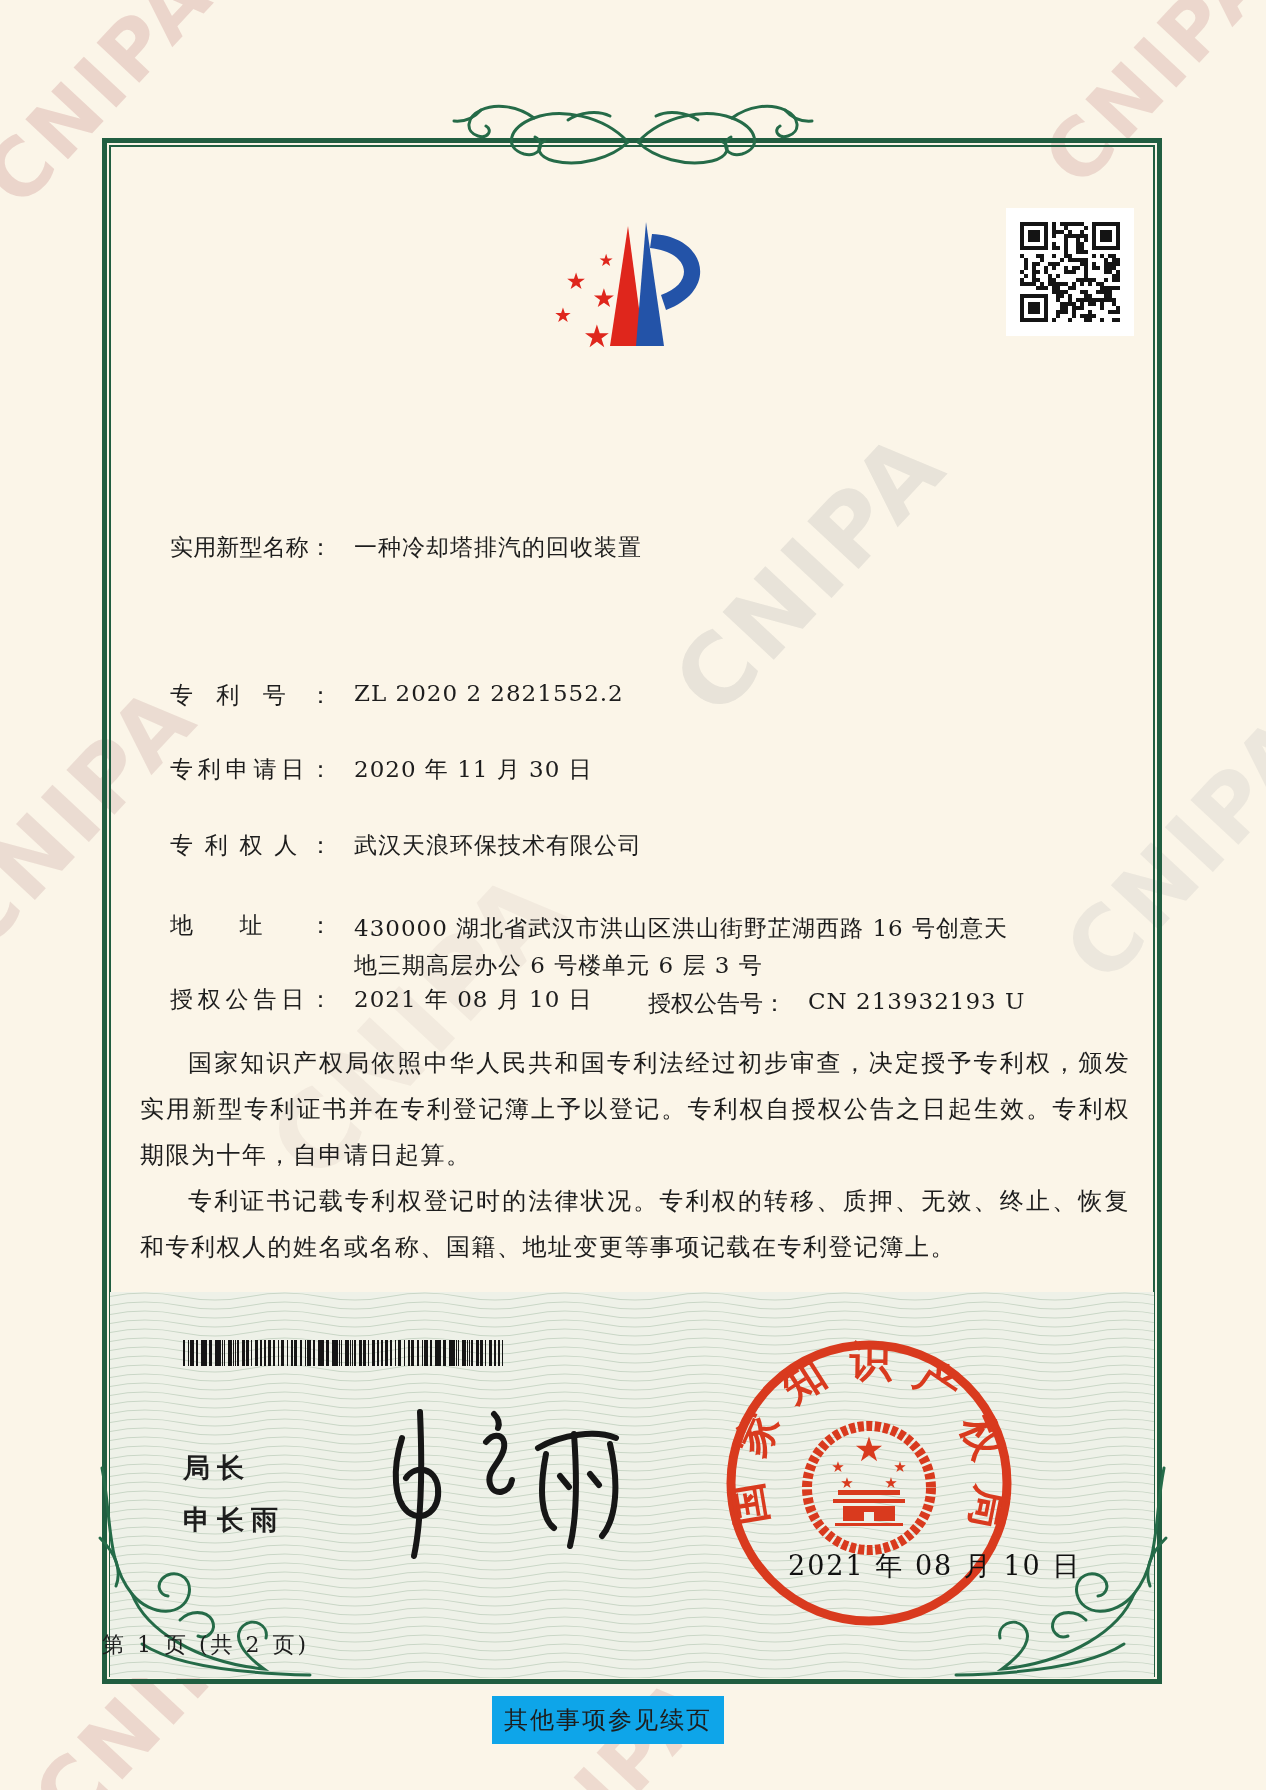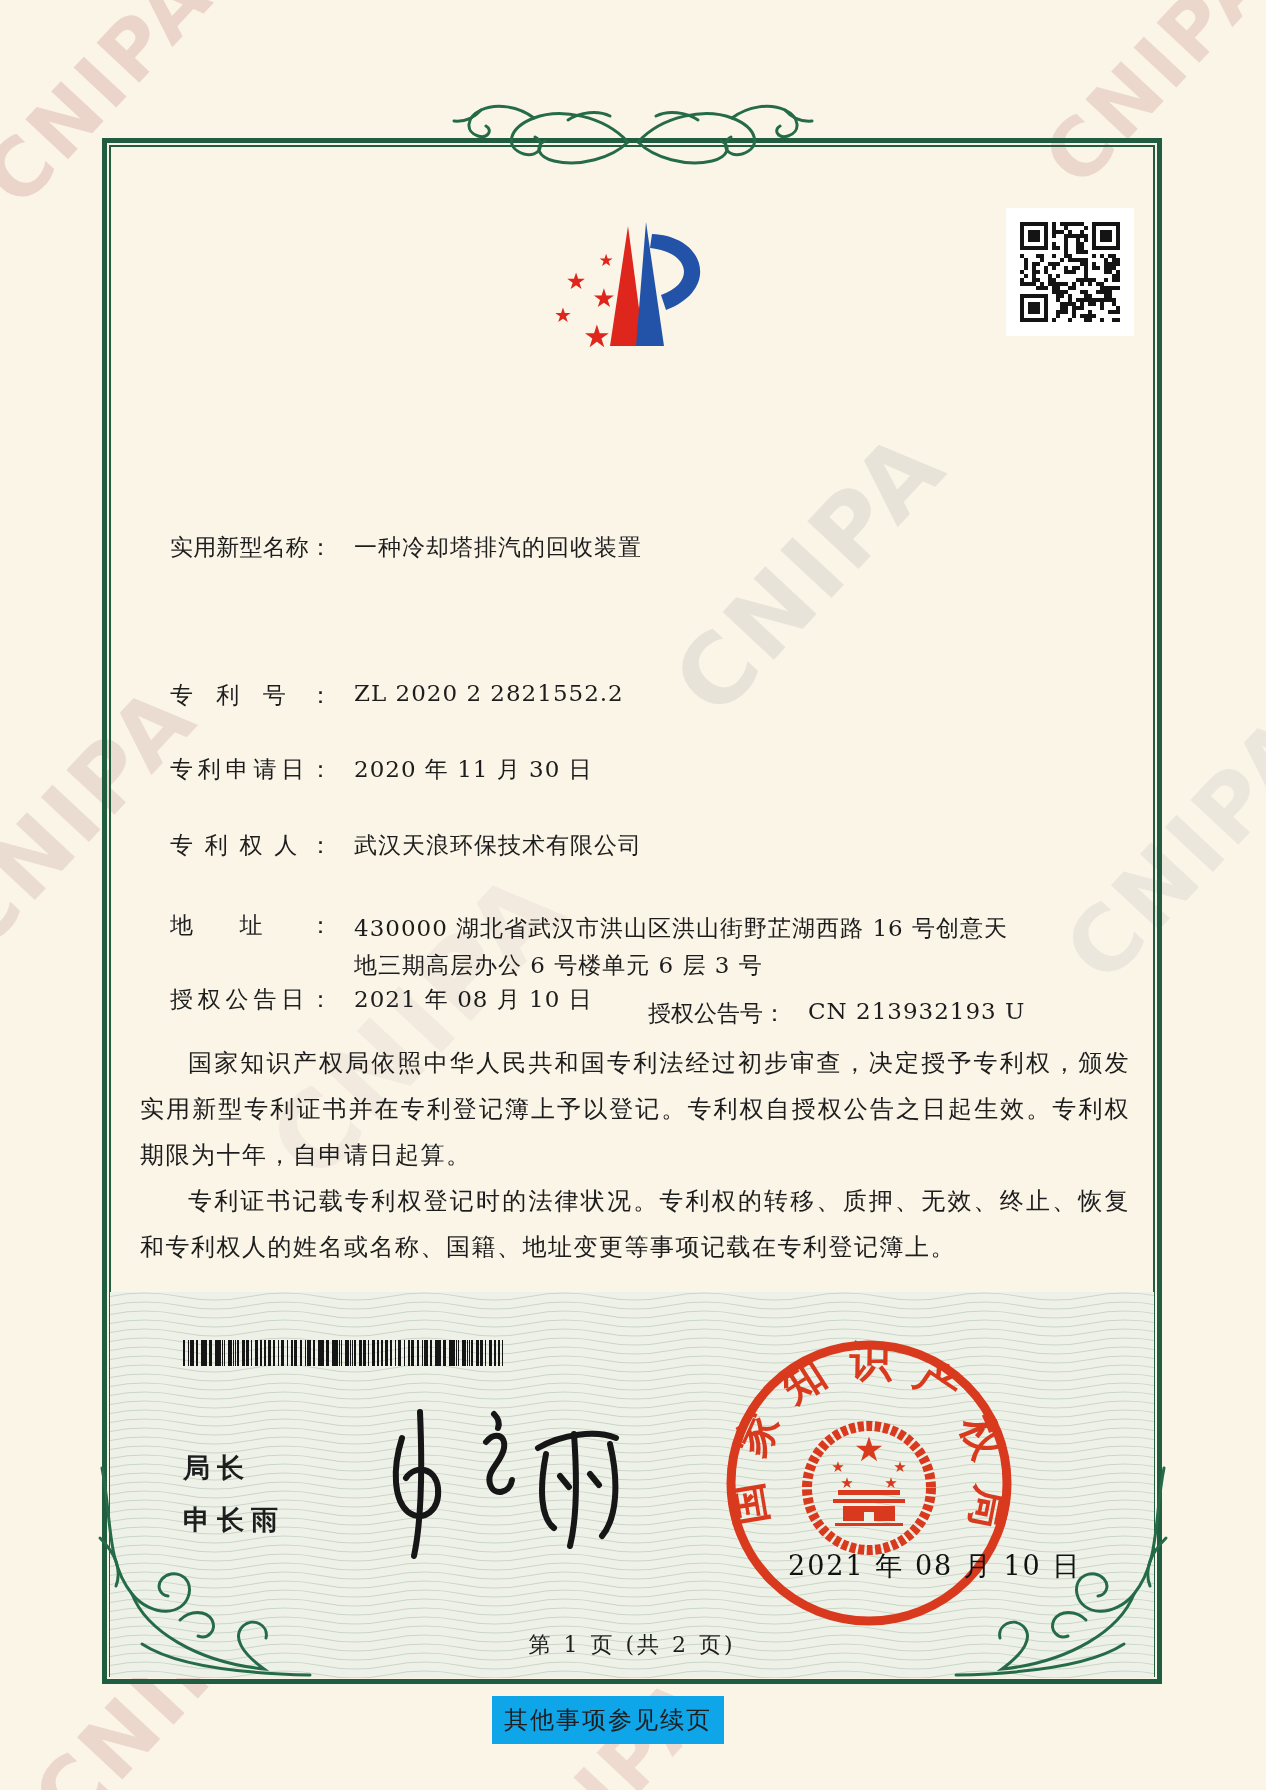--- a/index.html
+++ b/index.html
@@ -33,21 +33,21 @@
     position:absolute; left:102px; top:380px; width:1060px; text-align:center;
     font-size:56px; font-weight:700; letter-spacing:12px;
   }
   .row { position:absolute; left:170px; font-size:23px; white-space:nowrap; }
   .row .lbl {
     display:inline-block; width:162px; text-align:justify; text-align-last:justify;
     vertical-align:top; letter-spacing:0;
   }
   .row .val { display:inline-block; margin-left:22px; letter-spacing:1px; vertical-align:top; }
   .row .val-wrap { white-space:normal; width:662px; line-height:37px; }
-  .row .pair2 { position:absolute; left:478px; top:14px; white-space:nowrap; }
+  .row .pair2 { position:absolute; left:478px; top:4px; white-space:nowrap; }
   .row .lbl2 { display:inline-block; width:138px; text-align:justify; text-align-last:justify; vertical-align:top; }
   .paras {
     position:absolute; left:140px; top:1040px; width:990px;
     font-size:24px; line-height:46px; letter-spacing:1.5px; text-align:justify;
   }
   .paras p { text-indent:2em; }
   .band {
     position:absolute; left:110px; top:1292px; width:1044px; height:386px;
     background:#eef1e8; overflow:hidden;
   }
@@ -63,21 +63,21 @@
   }
   .director-title { top:1450px; }
   .director-name  { top:1502px; }
   .signature { position:absolute; left:362px; top:1398px; }
   .seal { position:absolute; left:716px; top:1330px; }
   .seal-date {
     position:absolute; left:788px; top:1548px; font-size:27px; letter-spacing:2px;
     color:#111; z-index:5;
   }
   .page-info {
-    position:absolute; left:102px; top:1630px; width:1060px; text-align:center;
+    position:absolute; left:102px; top:1630px; width:1060px; text-align:left;
     font-size:22px; letter-spacing:3px;
   }
   .cont-note {
     position:absolute; left:492px; top:1696px; width:232px; height:48px;
     background:#0ea5e9; text-align:center; line-height:48px; font-size:24px;
     letter-spacing:2px;
   }
 </style>
 </head>
 <body>

